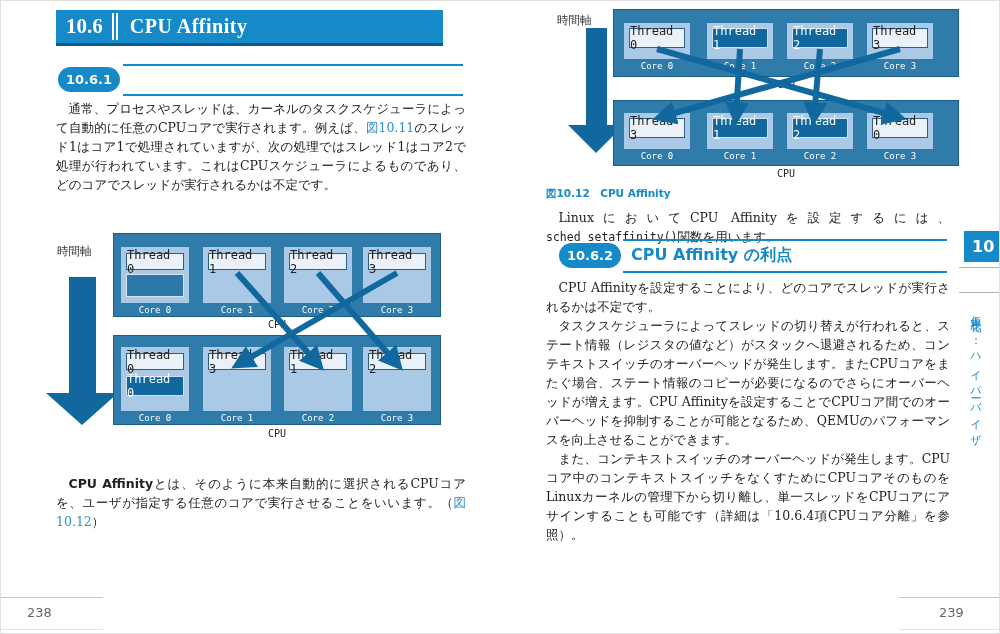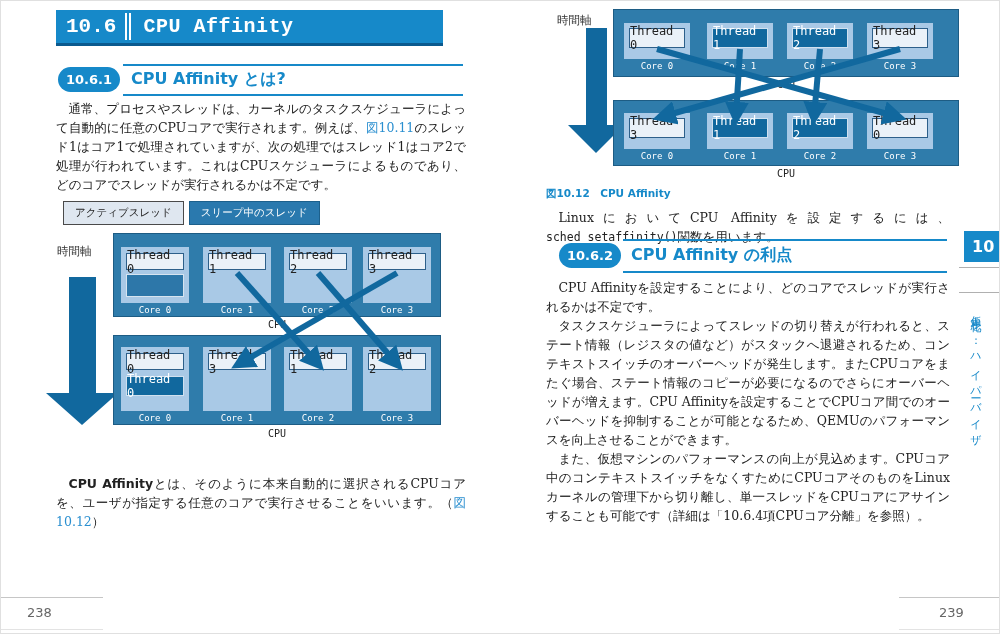--- a/index.html
+++ b/index.html
@@ -2,21 +2,21 @@
 <html><head>
 <meta charset="utf-8">
 <style>
   html,body{margin:0;padding:0;background:#f2f2f2;}
   .canvas{position:relative;width:1000px;height:634px;background:#ffffff;border:1px solid #e0e0e0;box-sizing:border-box;overflow:hidden;
           font-family:"DejaVu Serif","Liberation Serif",serif;color:#222;}
   .abs{position:absolute;box-sizing:border-box;}
 
   
   .banner{background:#1689c9;border-bottom:3px solid #0b5a8e;display:flex;align-items:center;color:#fff;
-          font-family:Liberation Mono, monospace;}
+          font-family:Liberation Serif, serif;}
   .banner-num{font-size:21px;font-weight:bold;padding:0 9px 0 10px;}
   .banner-sep{width:2px;height:27px;border-left:2px solid #fff;border-right:2px solid #fff;margin-right:12px;}
   .banner-title{font-size:20px;font-weight:bold;letter-spacing:.5px;}
 
   
   .sec-badge{background:#1689c9;color:#fff;border-radius:13px;text-align:center;line-height:25px;
              font-family:"DejaVu Sans","Liberation Sans",sans-serif;font-weight:bold;font-size:13px;}
   .sec-rule{border-top:2px solid #1689c9;height:0;}
   .sec-title{color:#1689c9;font-family:"DejaVu Sans","Liberation Sans",sans-serif;font-weight:bold;font-size:16px;}
 
@@ -64,29 +64,24 @@
 <div class="canvas">
 
   <div class="banner abs" style="left:55px;top:9px;width:387px;height:36px">
     <span class="banner-num">10.6</span>
     <span class="banner-sep"></span>
     <span class="banner-title">CPU Affinity</span>
   </div>
 
   <div class="sec-rule abs" style="left:122px;top:63px;width:340px"></div>
   <div class="sec-badge abs" style="left:57px;top:66px;width:62px;height:25px">10.6.1</div>
-  <div class="sec-title abs" style="left:130px;top:68px">CPU Affinity とは?</div>
   <div class="sec-rule abs" style="left:122px;top:93px;width:340px"></div>
 
   <p class="body abs" style="left:55px;top:98px;width:410px"><span>通常、プロセスやスレッドは、カーネルのタスクスケジューラによって自動的に任意のCPUコアで実行されます。例えば、</span><span class="link">図10.11</span><span>のスレッド1はコア1で処理されていますが、次の処理ではスレッド1はコア2で処理が行われています。これはCPUスケジューラによるものであり、どのコアでスレッドが実行されるかは不定です。</span></p>
 
-  <div class="abs" style="left:62px;top:200px;display:flex;gap:5px">
-    <div class="legend-active">アクティブスレッド</div>
-    <div class="legend-sleep">スリープ中のスレッド</div>
-  </div>
 
   <div class="axis-label abs" style="left:56px;top:243px">時間軸</div>
   <div class="abs" style="left:68px;top:276px;width:27px;height:118px;background:#11689e"></div>
   <div class="abs tri-down" style="left:45px;top:392px;border-left:36px solid transparent;border-right:36px solid transparent;border-top:32px solid #11689e"></div>
 
   <div class="cpu-block abs" style="left:112px;top:232px;width:328px;height:84px"></div>
   <div class="core abs" style="left:120px;top:246px;width:68px;height:56px"></div>
   <div class="core abs" style="left:202px;top:246px;width:68px;height:56px"></div>
   <div class="core abs" style="left:283px;top:246px;width:68px;height:56px"></div>
   <div class="core abs" style="left:362px;top:246px;width:68px;height:56px"></div>
@@ -181,21 +176,21 @@
   <p class="body abs" style="left:545px;top:207px;width:404px"><span>LinuxにおいてCPU Affinityを設定するには、</span><span class="code">sched_setaffinity()</span><span>関数を用います。</span></p>
 
   <div class="sec-rule abs" style="left:622px;top:238px;width:324px"></div>
   <div class="sec-badge abs" style="left:558px;top:242px;width:62px;height:25px">10.6.2</div>
   <div class="sec-title abs" style="left:630px;top:244px">CPU Affinity の利点</div>
   <div class="sec-rule abs" style="left:622px;top:270px;width:324px"></div>
 
   <div class="abs" style="left:545px;top:277px;width:404px">
     <p class="body" style="position:static">CPU Affinityを設定することにより、どのコアでスレッドが実行されるかは不定です。</p>
     <p class="body" style="position:static">タスクスケジューラによってスレッドの切り替えが行われると、ステート情報（レジスタの値など）がスタックへ退避されるため、コンテキストスイッチのオーバーヘッドが発生します。またCPUコアをまたぐ場合、ステート情報のコピーが必要になるのでさらにオーバーヘッドが増えます。CPU Affinityを設定することでCPUコア間でのオーバーヘッドを抑制することが可能となるため、QEMUのパフォーマンスを向上させることができます。</p>
-    <p class="body" style="position:static">また、仮想マシンのパフォーマンスの向上が見込めます。CPUコア中のコンテキストスイッチをなくすためにCPUコアそのものをLinuxカーネルの管理下から切り離し、単一スレッドをCPUコアにアサインすることも可能です（詳細は「10.6.4項CPUコア分離」を参照）。</p>
+    <p class="body" style="position:static">また、コンテキストスイッチのオーバーヘッドが発生します。CPUコア中のコンテキストスイッチをなくすためにCPUコアそのものをLinuxカーネルの管理下から切り離し、単一スレッドをCPUコアにアサインすることも可能です（詳細は「10.6.4項CPUコア分離」を参照）。</p>
   </div>
 
   <div class="tab10 abs" style="left:963px;top:230px;width:37px;height:31px">10</div>
   <div class="mline abs" style="left:958px;top:266px;width:42px"></div>
   <div class="mline abs" style="left:958px;top:291px;width:42px"></div>
   <div class="vtext abs" style="left:966px;top:306px;height:150px">仮想化①：ハイパーバイザ</div>
 
   <div class="pn-rule abs" style="left:898px;top:596px;width:102px"></div>
   <div class="pageno abs" style="left:938px;top:604px">239</div>
   <div class="pn-rule2 abs" style="left:898px;top:628px;width:102px"></div>

